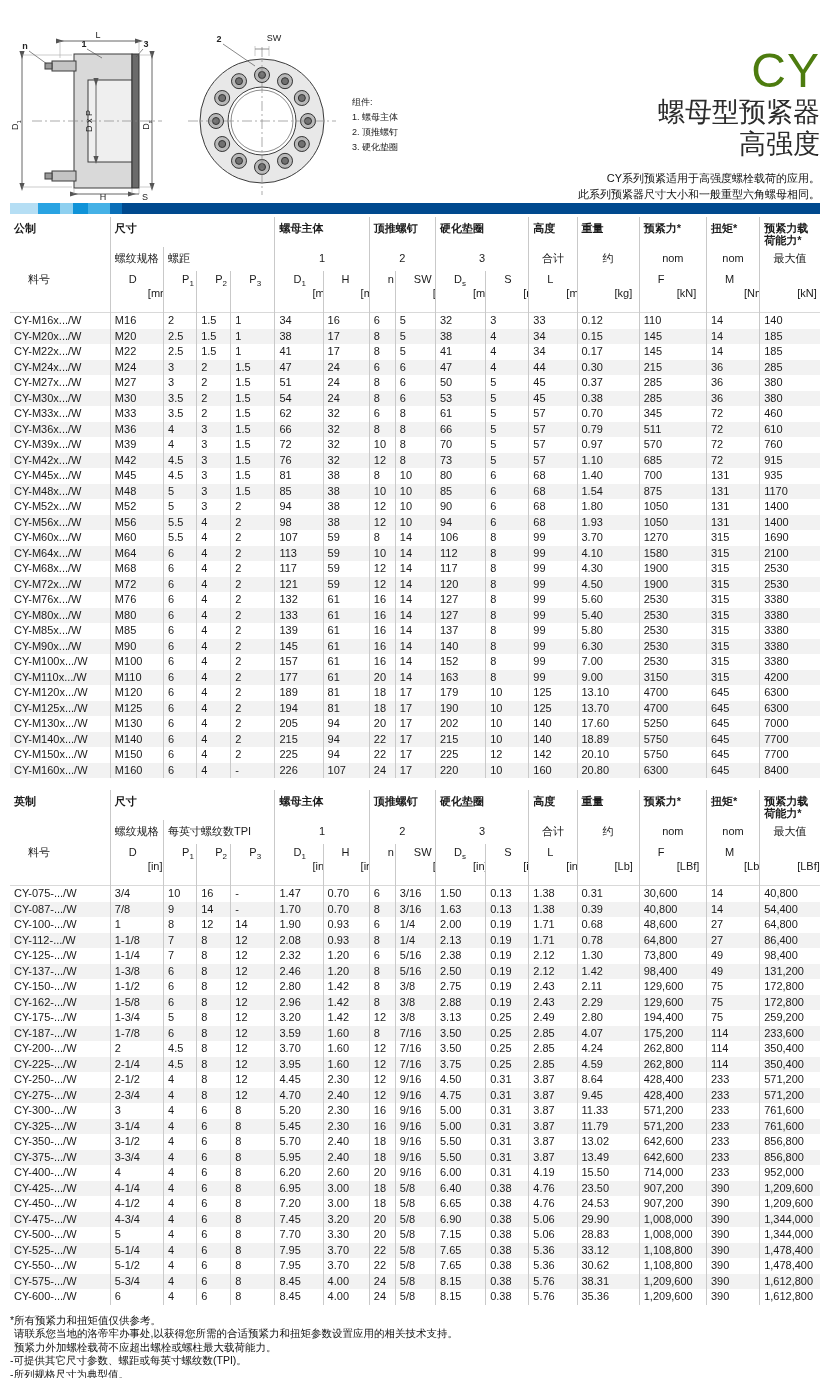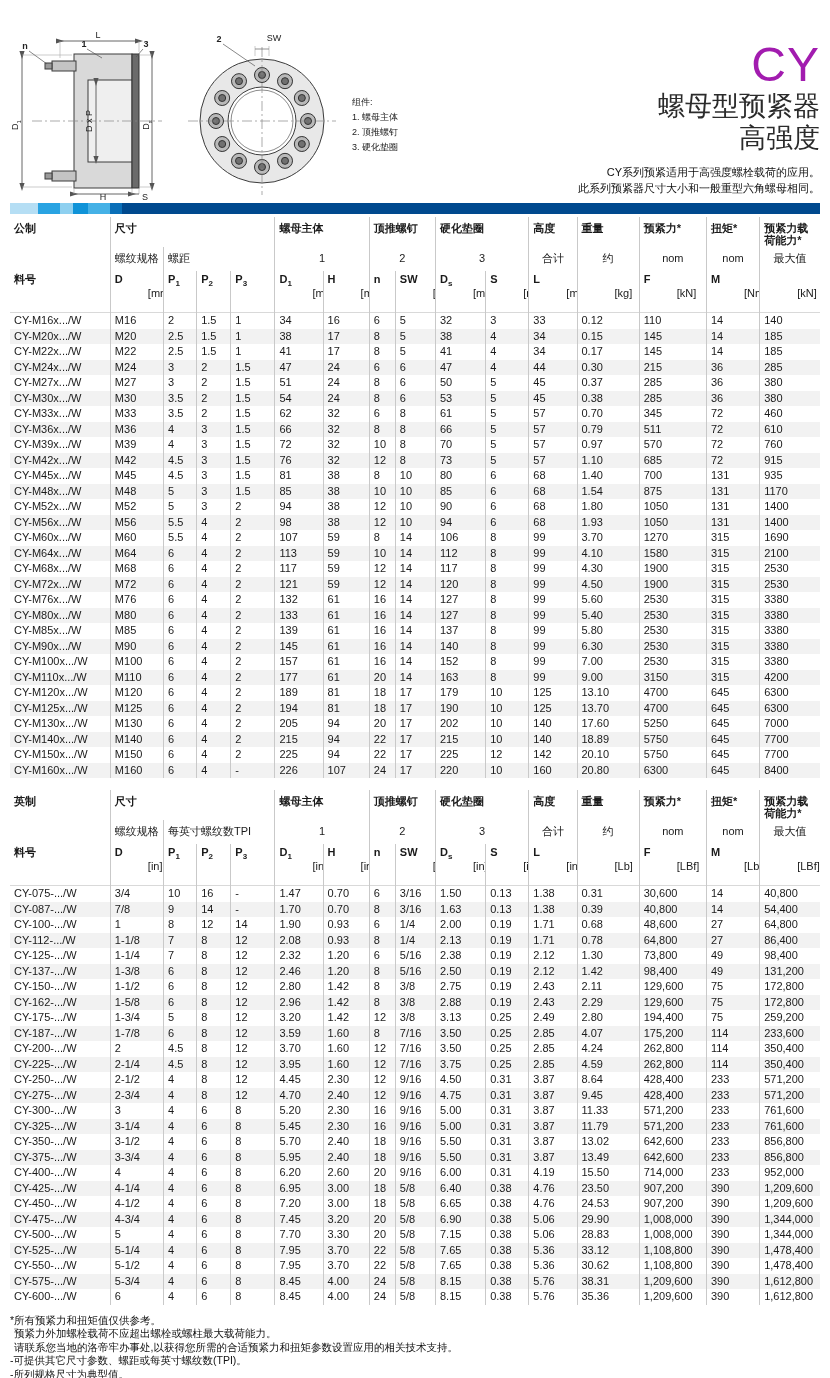--- a/index.html
+++ b/index.html
@@ -5,40 +5,40 @@
   html,body{margin:0;padding:0;}
   .page{
     width:830px;height:1378px;background:#ffffff;position:relative;
     font-family:"Liberation Sans","DejaVu Sans",sans-serif;color:#1a1a1a;
     overflow:hidden;
   }
   
   .top{position:relative;height:203px;}
   .drawing{position:absolute;left:12px;top:28px;}
   .titles{position:absolute;right:10px;top:40px;text-align:right;}
-  .title-cy{font-size:48px;line-height:50px;color:#a21caf;letter-spacing:1px;}
+  .title-cy{font-size:48px;line-height:50px;color:#4d7c0f;letter-spacing:1px;margin-top:6px;}
   .title-cn{font-size:27px;line-height:32px;color:#2b2b2b;}
   .subtitle{margin-top:10px;font-size:11px;line-height:16px;color:#111;}
   .brand-bar{margin:0 10px;height:11px;display:flex;}
   .brand-bar span{display:block;height:100%;}
   
   .tbl-wrap{margin:0 10px;}
   table.data{border-collapse:collapse;table-layout:fixed;width:810px;font-size:11px;}
   table.data th,table.data td{
     border-left:1px solid #c9c9c9;padding:1px 4px;text-align:left;
     font-weight:normal;vertical-align:top;line-height:13.5px;
     overflow:hidden;white-space:nowrap;
   }
   table.data th:first-child,table.data td:first-child{border-left:none;}
   table.data thead{border-bottom:1px solid #d9d9d9;}
   tr.group-row th{font-weight:bold;padding-top:5px;height:19px;white-space:normal;line-height:12px;vertical-align:top;}
   tr.subgroup-row th{font-weight:normal;text-align:center;height:22px;vertical-align:middle;}
   tr.subgroup-row th.ta-l{text-align:left;}
   tr.cols-row th{height:38px;vertical-align:top;padding-top:2px;}
-  tr.cols-row .sym{font-weight:bold;height:14px;}
+  tr.cols-row .sym{font-weight:normal;height:14px;margin-left:14px;}
   tr.cols-row .sym sub{font-size:8px;}
   tr.cols-row .unit{font-weight:normal;height:13px;padding-left:33px;}
   tbody tr:nth-child(even){background:#f2f2f2;}
   .gap{height:12px;}
   
   .footnotes{margin:9px 10px 0 10px;font-size:10.5px;line-height:13.5px;color:#111;}
   .footnotes .indent{padding-left:4px;}
   
   svg text{font-family:"Liberation Sans","DejaVu Sans",sans-serif;fill:#222;}
 </style>
@@ -1433,19 +1433,19 @@
             <td>1,209,600</td>
             <td>390</td>
             <td>1,612,800</td>
           </tr>
         </tbody>
     </table>
   </div>
 
   <div class="footnotes">
     <div>*所有预紧力和扭矩值仅供参考。</div>
+    <div class="indent">请联系您当地的洛帝牢办事处,以获得您所需的合适预紧力和扭矩参数设置应用的相关技术支持。</div>
     <div class="indent">预紧力外加螺栓载荷不应超出螺栓或螺柱最大载荷能力。</div>
-    <div class="indent">请联系您当地的洛帝牢办事处,以获得您所需的合适预紧力和扭矩参数设置应用的相关技术支持。</div>
     <div>-可提供其它尺寸参数、螺距或每英寸螺纹数(TPI)。</div>
     <div>-所列规格尺寸为典型值。</div>
   </div>
 
 </div>
 
 </body></html>

